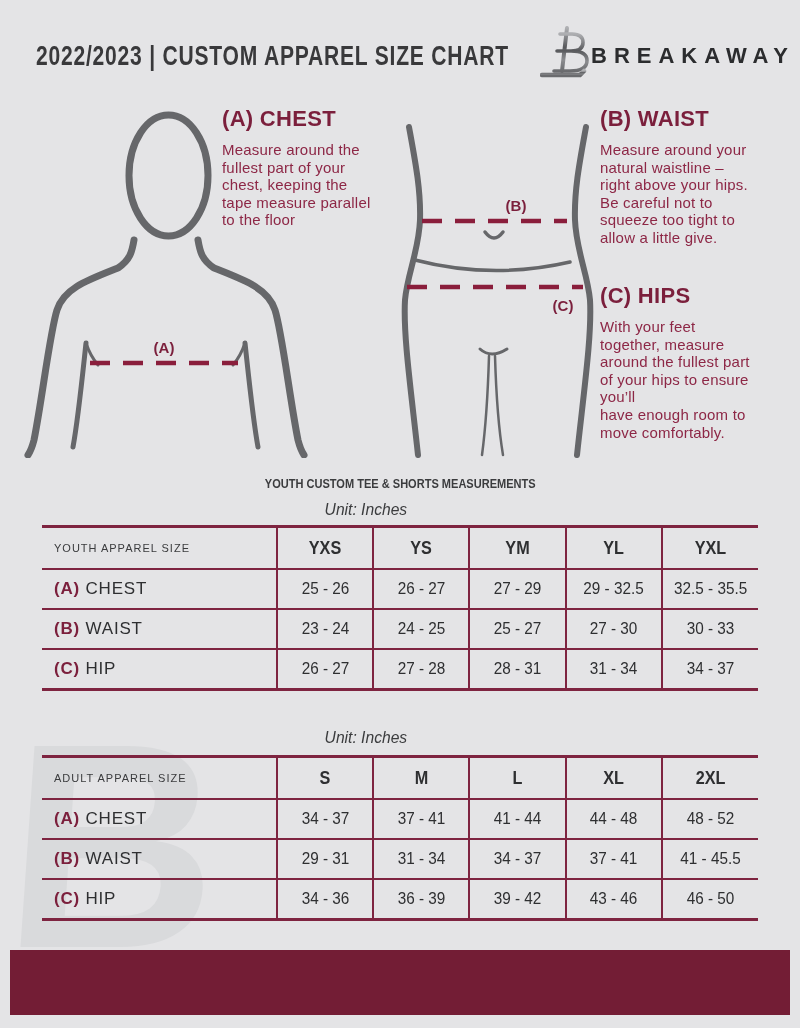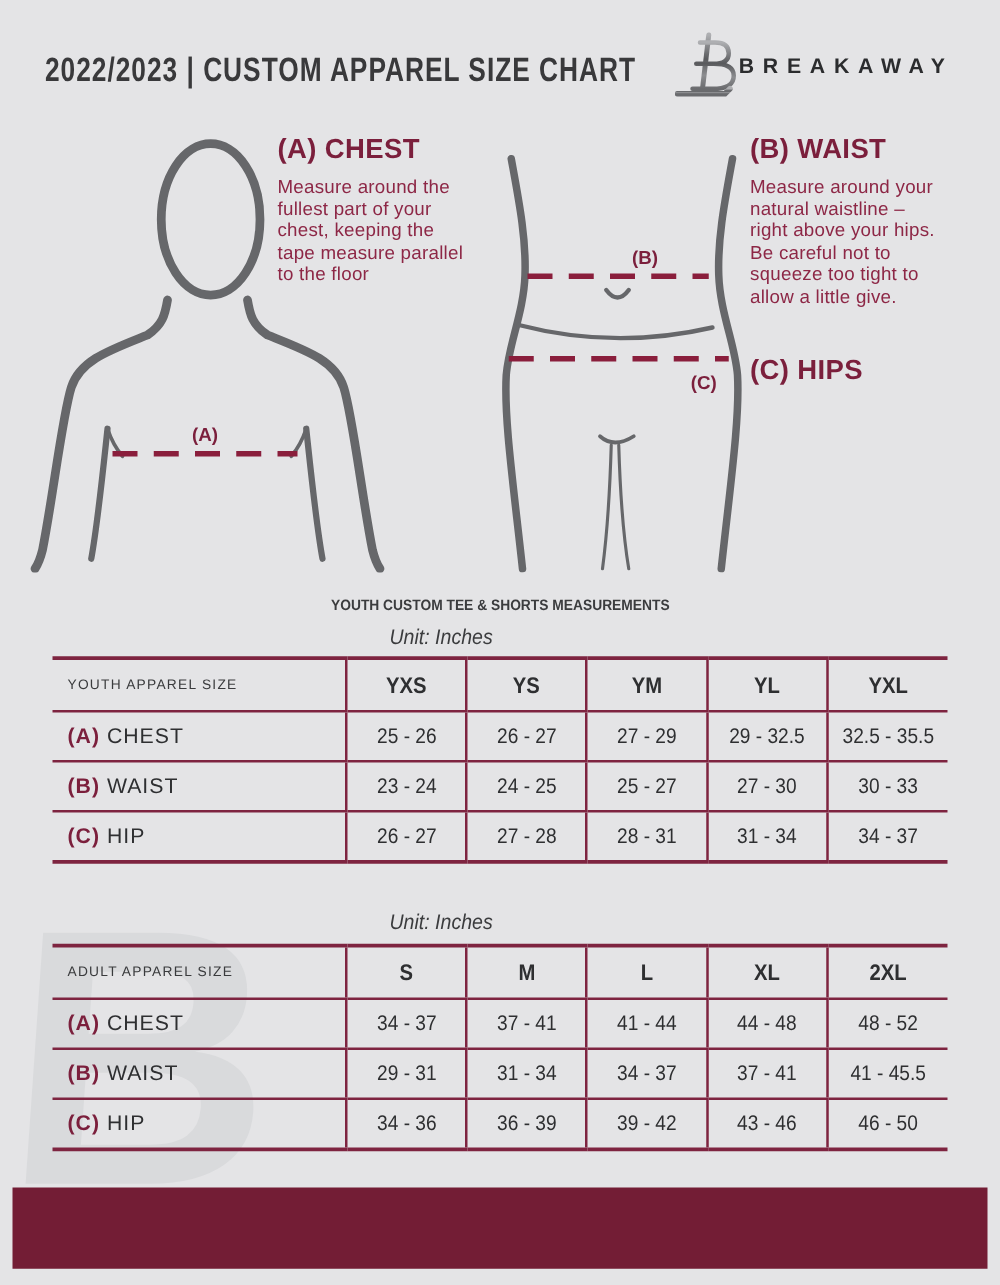--- a/index.html
+++ b/index.html
@@ -14,35 +14,35 @@
     --bg:#e4e4e6;
   }
   html,body{margin:0;padding:0;}
   body{background:#bfbfc3;font-family:"Liberation Sans",sans-serif;}
   .page{position:relative;width:800px;height:1028px;background:var(--bg);overflow:hidden;margin:0 auto;}
   .abs{position:absolute;}
 
   
   .page-title{left:36px;top:41px;font-size:27px;font-weight:bold;color:#39393b;
     letter-spacing:1px;white-space:nowrap;transform:scaleX(0.78);transform-origin:left center;}
-  .brand-name{left:591px;top:43px;font-size:17px;font-weight:bold;color:#2b2c2e;letter-spacing:7px;white-space:nowrap;}
+  .brand-name{left:591px;top:43px;font-size:22px;font-weight:bold;color:#2b2c2e;letter-spacing:7px;white-space:nowrap;}
   .logo{left:540px;top:21px;}
 
   
   .guide-block{z-index:2;}
   .guide-head{font-size:22px;font-weight:bold;color:var(--maroon);letter-spacing:0.3px;}
   .guide-body{margin-top:9px;font-size:15px;color:var(--maroon-body);
     line-height:17.6px;white-space:pre-line;letter-spacing:0.2px;}
   .gb-a{left:222px;top:106px;width:195px;}
   .gb-b{left:600px;top:106px;width:190px;}
   .gb-c{left:600px;top:283px;width:195px;}
 
   
   .sec-title{left:0;width:800px;text-align:center;font-size:12px;font-weight:bold;color:var(--dark);z-index:2;}
-  .sec-unit{left:3px;width:700px;text-align:center;font-size:17px;font-style:italic;color:var(--dark);z-index:2;}
+  .sec-unit{left:16px;width:700px;text-align:center;font-size:17px;font-style:italic;color:var(--dark);z-index:2;}
   .cx92{display:inline-block;transform:scaleX(0.92);}
   .cx{display:inline-block;transform:scaleX(0.9);}
 
   
   .table-wrap{left:42px;width:716px;z-index:2;}
   .size-table{border-collapse:collapse;width:716px;table-layout:fixed;}
   .size-table col.c0{width:235px;}
   .size-table thead th{border-top:3px solid var(--border);border-bottom:2px solid var(--border);
     height:38px;font-size:18px;font-weight:bold;color:var(--cell);text-align:center;}
   .size-table tbody tr>*{border-bottom:2px solid var(--border);height:36px;}
@@ -135,20 +135,27 @@
     <div class="guide-body">Measure around your
 natural waistline –
 right above your hips.
 Be careful not to
 squeeze too tight to
 allow a little give.</div>
   </div>
 
   <div class="abs guide-block gb-c">
     <div class="guide-head">(C) HIPS</div>
+    <div class="guide-body">With your feet
+together, measure
+around the fullest part
+of your hips to ensure
+you’ll
+have enough room to
+move comfortably.</div>
   </div>
 
   <div class="abs sec-title" style="top:477px;">
     <span class="cx92">YOUTH CUSTOM TEE &amp; SHORTS MEASUREMENTS</span>
   </div>
   <div class="abs sec-unit" style="top:500px;">
     <span class="cx92">Unit: Inches</span>
   </div>
   <div class="abs table-wrap" style="top:525px;">
       <table class="size-table">

